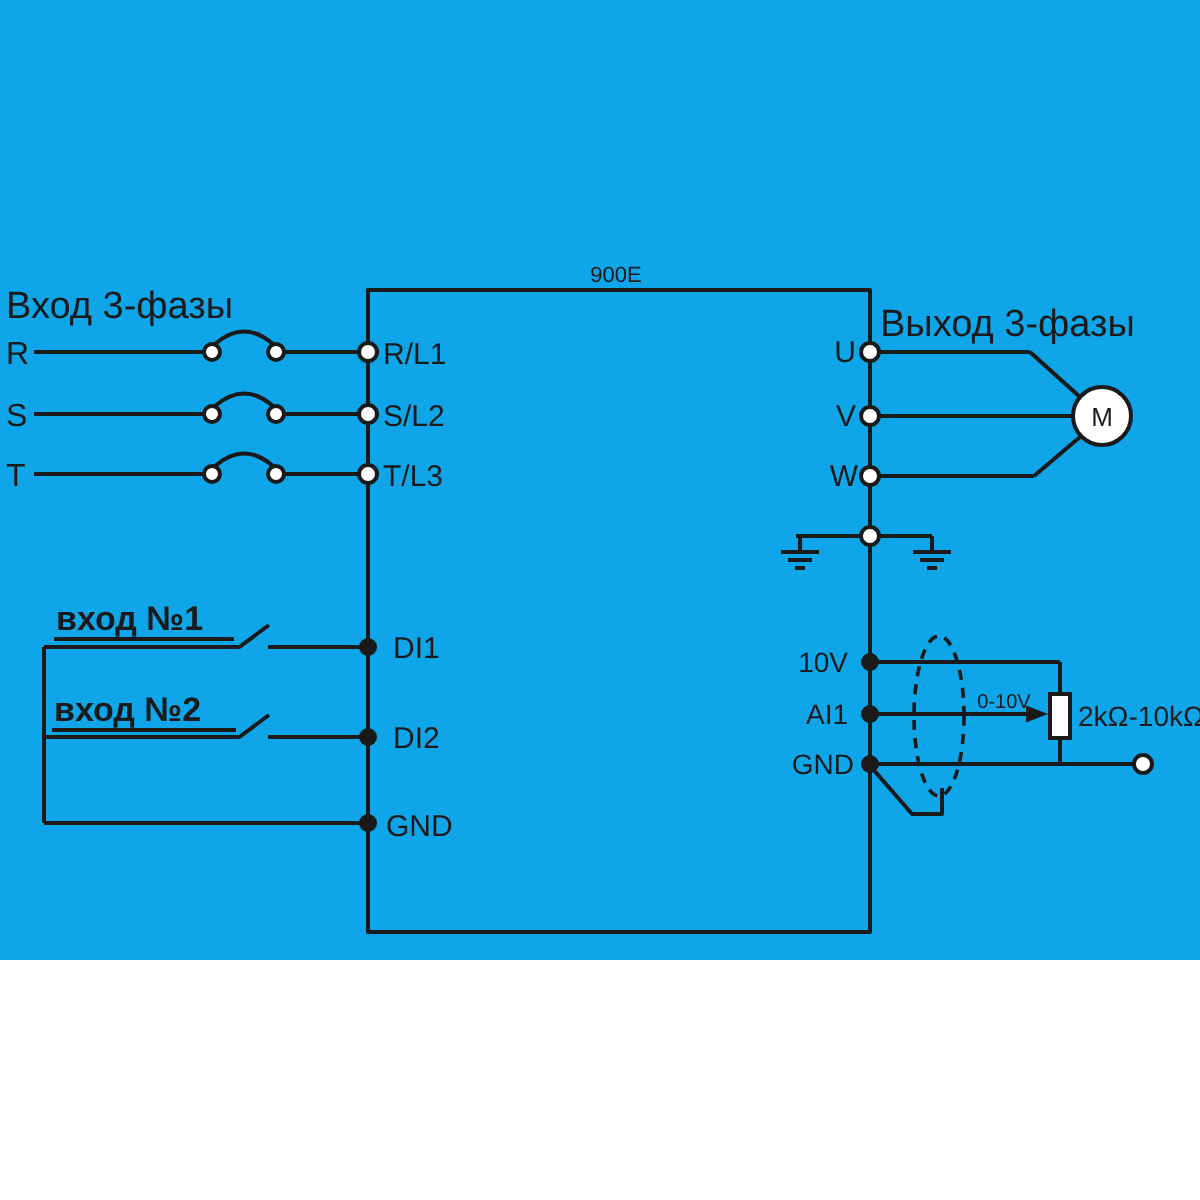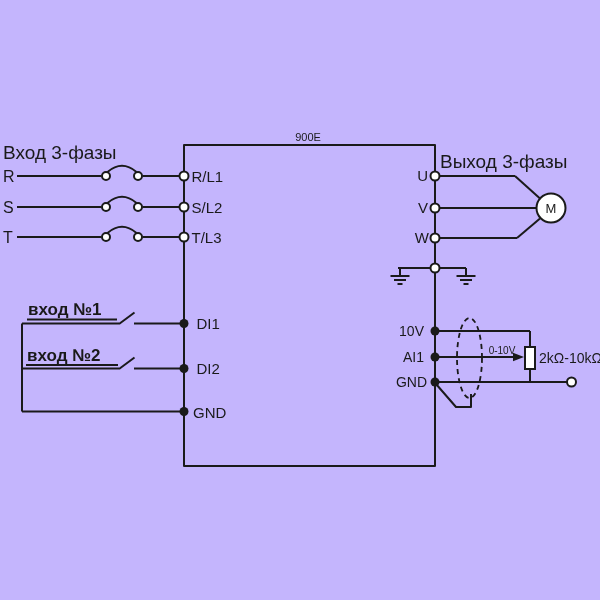--- a/index.html
+++ b/index.html
@@ -1,16 +1,16 @@
 <!DOCTYPE html>
 <html><head>
 <meta charset="utf-8">
 <style>
   html,body{margin:0;padding:0;background:#ffffff;}
-  #stage{position:relative;width:600px;height:600px;background:#c4b5fd;overflow:hidden;}
+  #stage{position:relative;width:600px;height:480px;background:#0ea5e9;overflow:hidden;}
   svg{display:block;}
   .st{stroke:#1a1a1a;stroke-width:2;fill:none;stroke-linejoin:round;}
   .dot{fill:#1a1a1a;stroke:none;}
   .oc{fill:#ffffff;stroke:#1a1a1a;stroke-width:2;}
   .dash{stroke:#1a1a1a;stroke-width:1.8;fill:none;stroke-dasharray:5 4;}
   .arrowhead{fill:#1a1a1a;stroke:none;}
   text{font-family:"Liberation Sans","DejaVu Sans",sans-serif;fill:#1a1a1a;}
   .t19{font-size:19px;}
   .t17b{font-size:17px;font-weight:bold;}
   .t16{font-size:16px;}

